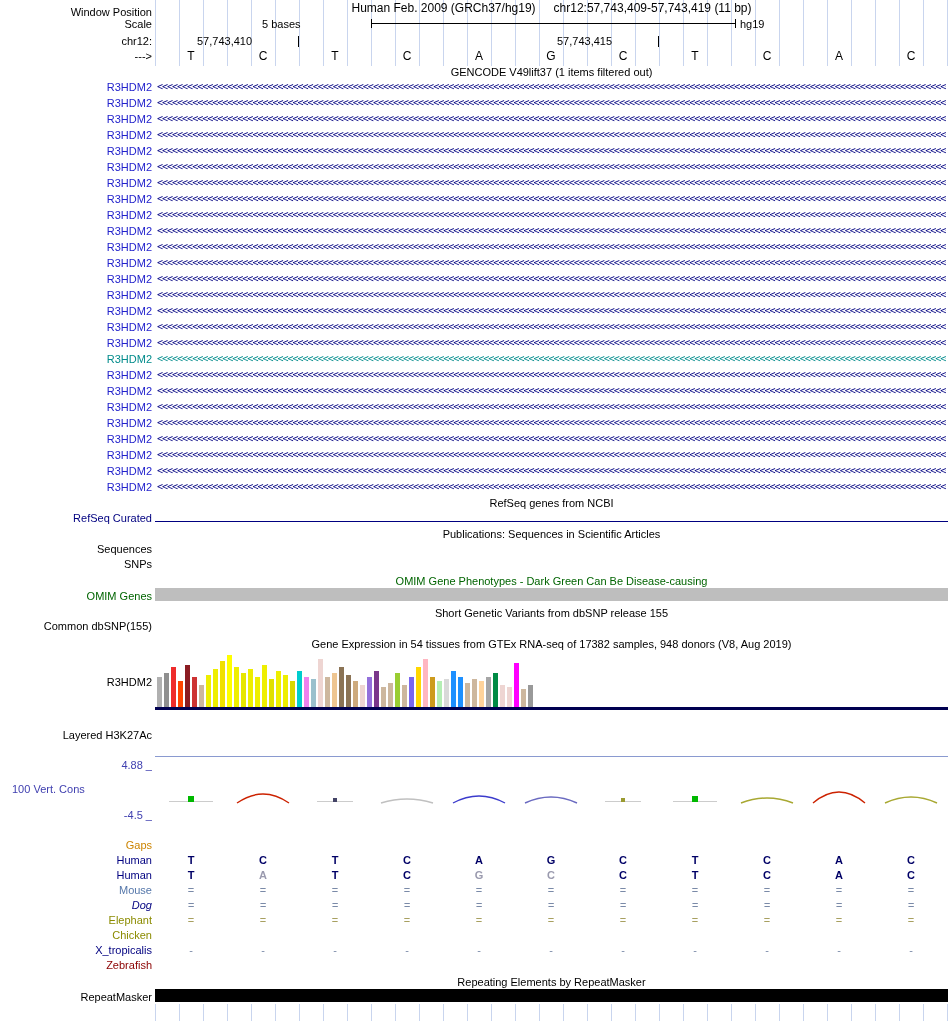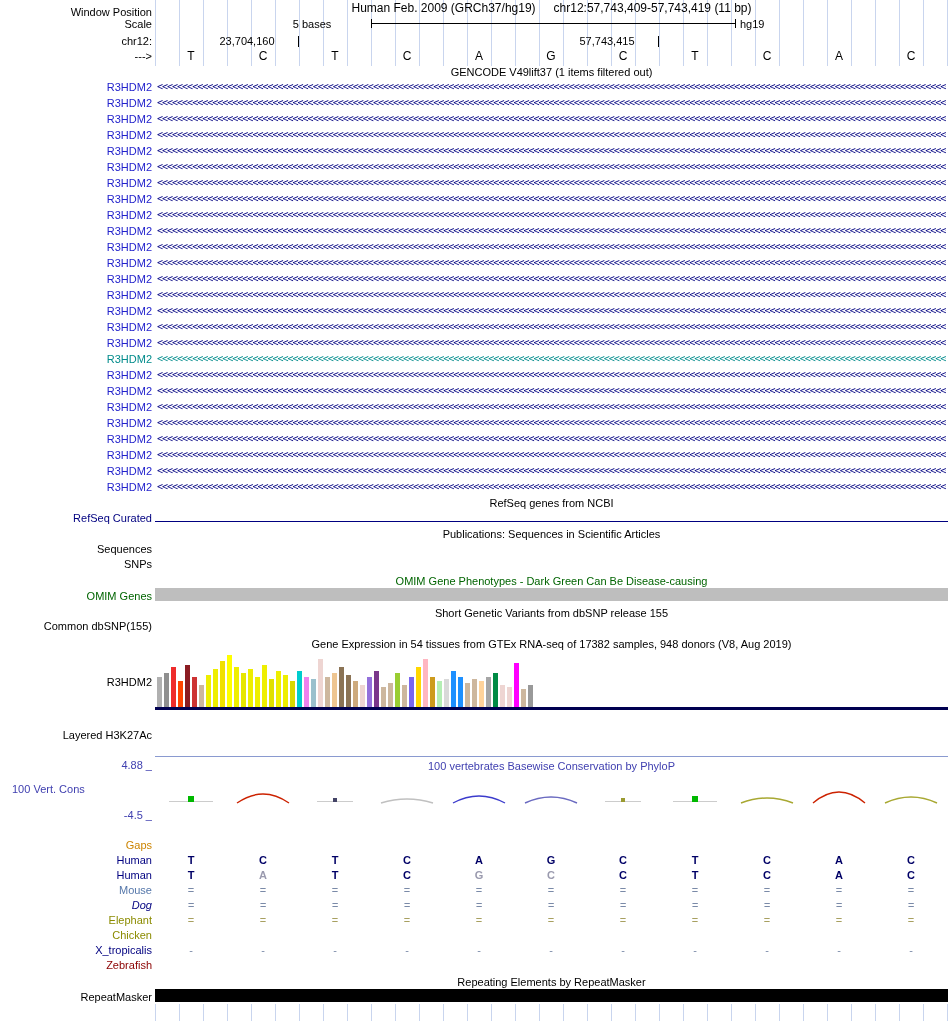--- a/index.html
+++ b/index.html
@@ -8,21 +8,21 @@
   .abs{position:absolute;}
   .lbl{position:absolute;left:0;width:152px;text-align:right;white-space:nowrap;line-height:13px;}
   .title{position:absolute;left:155px;width:793px;text-align:center;white-space:nowrap;line-height:13px;} .navy{color:#000080;} .green{color:#006400;} .slate{color:#4040b0;}
   .gridband{position:absolute;left:155px;width:793px;}
   .gridline{position:absolute;top:0;bottom:0;width:1px;background:#c9d5ee;}
   #grid-top{top:0;height:66px;} #grid-bottom{top:1004px;height:17px;}
   #scalebar{position:absolute;left:371px;top:19px;width:363px;height:9px;
             border-left:1px solid #000;border-right:1px solid #000;}
   #scalebar .mid{position:absolute;left:0;right:0;top:4px;height:1px;background:#000;}
   .tick{position:absolute;width:1px;height:11px;background:#000;}
-  .coordtxt{position:absolute;width:100px;text-align:center;white-space:nowrap;}
+  .coordtxt{position:absolute;width:100px;text-align:left;white-space:nowrap;}
   #base-row{position:absolute;left:155px;top:49px;width:793px;height:14px;}
   .baseletter{position:absolute;top:0;width:72px;text-align:center;font-size:12px;}
   #gene-rows{position:absolute;left:0;top:80px;width:950px;}
   .generow{position:absolute;left:0;width:100%;height:16px;}
   .geneline{position:absolute;left:157px;width:789px;height:13px;overflow:hidden;
             font-family:"DejaVu Sans Mono",monospace;font-size:10px;line-height:12px;letter-spacing:-1px;}
   .trackline{position:absolute;left:155px;width:793px;}
   #gtex-bars{position:absolute;left:155px;top:653px;width:793px;height:54px;}
   .gtexbar{position:absolute;bottom:0;width:5px;}
   #cons-svg{position:absolute;left:155px;top:786px;}
@@ -115,21 +115,21 @@
   </div>
 
   <div class="lbl" style="top:18px">Scale</div>
   <div class="abs coordtxt" style="left:262px;top:18px">5 bases</div>
   <div id="scalebar">
       <div class="mid"></div>
     </div>
   <div class="abs" style="left:740px;top:18px">hg19</div>
 
   <div class="lbl" style="top:35px">chr12:</div>
-  <div class="coordtxt" style="left:197px;top:35px">23,704,160</div>
+  <div class="coordtxt" style="left:197px;top:35px">57,743,410</div>
   <div class="tick" style="left:298px;top:36px"></div>
   <div class="coordtxt" style="left:557px;top:35px">57,743,415</div>
   <div class="tick" style="left:658px;top:36px"></div>
 
   <div class="lbl" style="top:50px">---&gt;</div>
   <div id="base-row">
       <div class="baseletter" style="left: 0px;">T</div>
       <div class="baseletter" style="left: 72px;">C</div>
       <div class="baseletter" style="left: 144px;">T</div>
       <div class="baseletter" style="left: 216px;">C</div>
@@ -322,21 +322,20 @@
       <div class="gtexbar" style="left: 359px; height: 44px; background: rgb(255, 0, 255);"></div>
       <div class="gtexbar" style="left: 366px; height: 18px; background: rgb(205, 183, 158);"></div>
       <div class="gtexbar" style="left: 373px; height: 22px; background: rgb(153, 153, 153);"></div>
     </div>
   <div class="trackline" style="top:707px;height:3px;background:#000050"></div>
 
   <div class="lbl" style="top:729px">Layered H3K27Ac</div>
   <div class="trackline" style="top:756px;height:1px;background:#8a9ad0"></div>
 
   <div class="lbl slate" style="top:759px">4.88 _</div>
-  <div class="title slate" style="top:760px">100 vertebrates Basewise Conservation by PhyloP</div>
   <div class="abs slate" style="left:12px;top:783px">100 Vert. Cons</div>
   <svg id="cons-svg" width="793" height="26" viewBox="0 0 793 26">
       <rect x="14" y="15" width="44" height="1" fill="#cccccc"></rect>
       <rect x="33" y="10" width="6" height="6" fill="#00b800"></rect>
       <path d="M 82 17 Q 108 -1 134 17" stroke="#cc2200" fill="none" stroke-width="1.4"></path>
       <rect x="162" y="15" width="36" height="1" fill="#cccccc"></rect>
       <rect x="178" y="12" width="4" height="4" fill="#444466"></rect>
       <path d="M 226 17 Q 252 9 278 17" stroke="#c0c0c0" fill="none" stroke-width="1.4"></path>
       <path d="M 298 17 Q 324 3 350 17" stroke="#3b3bcc" fill="none" stroke-width="1.4"></path>
       <path d="M 370 17 Q 396 5 422 17" stroke="#6a6ac0" fill="none" stroke-width="1.4"></path>

